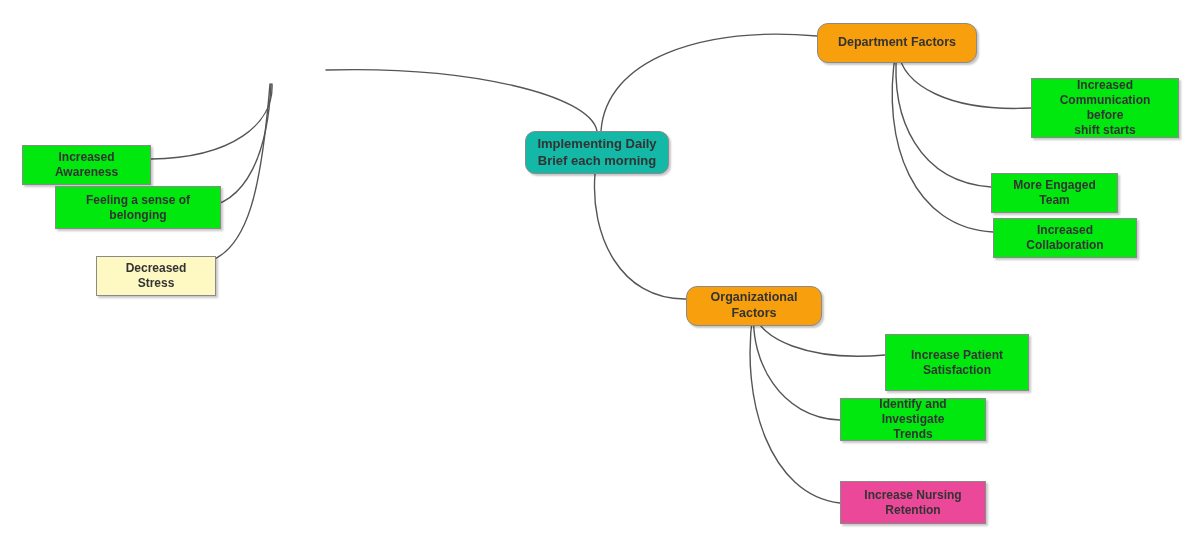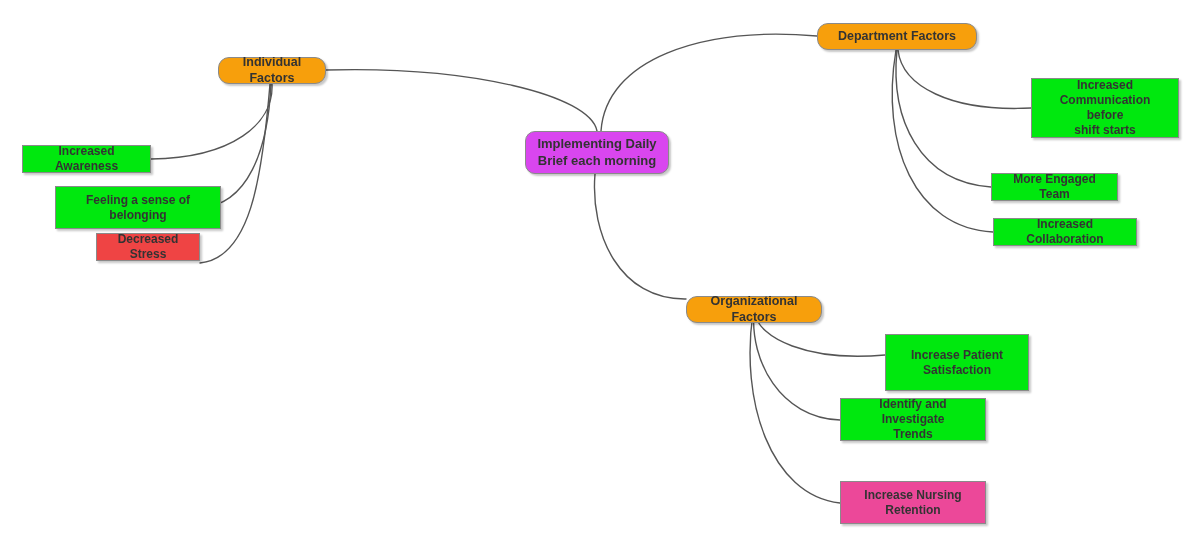--- a/index.html
+++ b/index.html
@@ -36,21 +36,21 @@
     box-sizing: border-box;
     display: flex;
     align-items: center;
     justify-content: center;
     text-align: center;
     border: 1px solid #8a8a8a;
     box-shadow: 2px 2px 2px rgba(0,0,0,0.22);
     color: #333333;
     font-weight: bold;
     line-height: 1.25;
-    padding: 6px 10px;
+    padding: 19px 10px;
     white-space: pre-line;
   }
   .node-root {
     background: #35a2dc;
     border-radius: 10px;
     font-size: 13px;
   }
   .node-branch {
     background: #f79f0c;
     border-radius: 11px;
@@ -75,43 +75,40 @@
       <path class="edge" d="M 271 84 C 268 150 248 205 200 208" stroke="#555555"></path>
       <path class="edge" d="M 270 84 C 262 180 250 258 200 263" stroke="#555555"></path>
       <path class="edge" d="M 898 50 C 902 86 950 112 1031 108" stroke="#555555"></path>
       <path class="edge" d="M 897 50 C 890 120 920 182 991 187" stroke="#555555"></path>
       <path class="edge" d="M 896 50 C 880 145 915 228 993 232" stroke="#555555"></path>
       <path class="edge" d="M 755 313 C 758 338 808 362 885 355" stroke="#555555"></path>
       <path class="edge" d="M 754 313 C 750 360 780 418 840 420" stroke="#555555"></path>
       <path class="edge" d="M 753 313 C 740 400 770 495 840 503" stroke="#555555"></path>
     </svg>
 
-  <div class="node node-root" style="left: 525px; top: 131px; width: 144px; height: 43px; background: #d946ef;">
+  <div class="node node-root" style="left: 525px; top: 131px; width: 144px; height: 43px; background: #14b8a6;">
     <span>Implementing Daily
 Brief each morning</span>
   </div>
 
-  <div class="node node-branch" style="left: 218px; top: 57px; width: 108px; height: 27px; background: rgb(247, 159, 12);">
-    <span>Individual Factors</span>
-  </div>
   <div class="node node-branch" style="left: 817px; top: 23px; width: 160px; height: 27px; background: rgb(247, 159, 12);">
     <span>Department Factors</span>
   </div>
-  <div class="node node-branch" style="left: 686px; top: 286px; width: 136px; height: 27px; background: rgb(247, 159, 12); margin-top: 10px;">
+  <div class="node node-branch" style="left: 686px; top: 286px; width: 136px; height: 27px; background: rgb(247, 159, 12);">
     <span>Organizational Factors</span>
   </div>
 
   <div class="node node-leaf" style="left: 22px; top: 145px; width: 129px; height: 28px; background: rgb(0, 232, 14);">
     <span>Increased Awareness</span>
   </div>
   <div class="node node-leaf" style="left: 55px; top: 186px; width: 166px; height: 43px; background: rgb(0, 232, 14);">
     <span>Feeling a sense of
 belonging</span>
   </div>
-  <div class="node node-leaf" style="left: 96px; top: 233px; width: 104px; height: 28px; background: #ef4444;">
+  <div class="node node-leaf" style="left: 96px; top: 256px; width: 120px; height: 28px; background: #fef9c3;">
     <span>Decreased Stress</span>
   </div>
 
   <div class="node node-leaf" style="left: 1031px; top: 78px; width: 148px; height: 60px; background: rgb(0, 232, 14);">
     <span>Increased
 Communication before
 shift starts</span>
   </div>
   <div class="node node-leaf" style="left: 991px; top: 173px; width: 127px; height: 28px; background: rgb(0, 232, 14);">
     <span>More Engaged Team</span>

